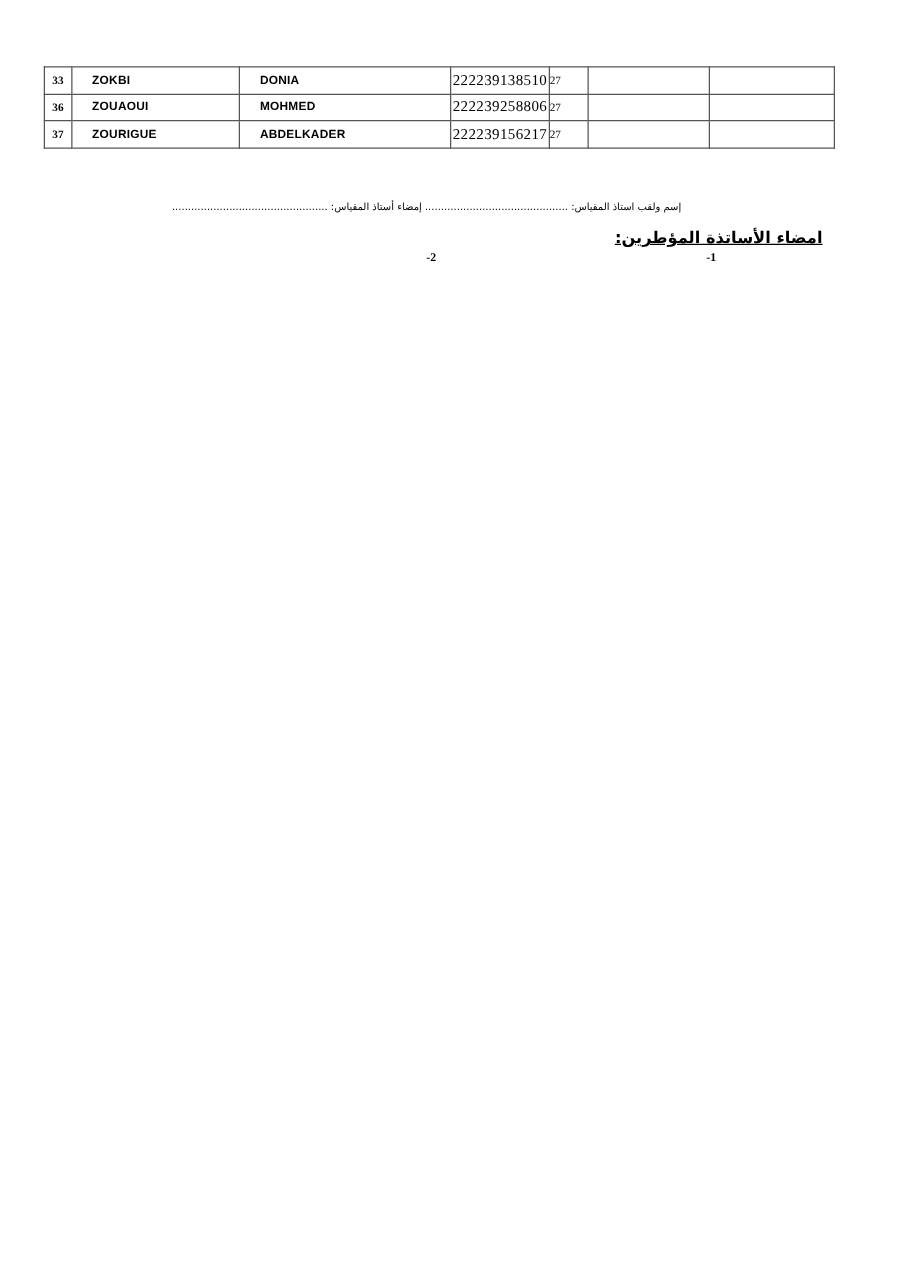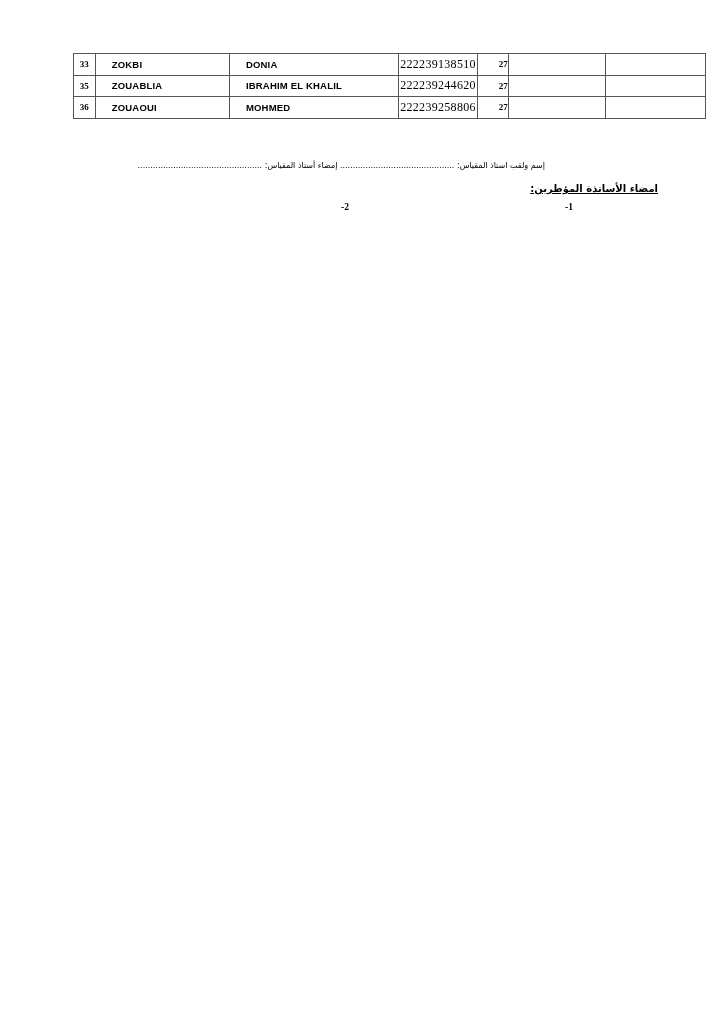--- a/index.html
+++ b/index.html
@@ -20,21 +20,20 @@
   }
 
   
   .roster {
     position: absolute;
     left: 35px;
     top: 53px;
     border-collapse: collapse;
     table-layout: fixed;
     width: 633px;
-    margin-left: 38px;
   }
   .roster td {
     border: 1px solid var(--border);
     height: 21.6px;
     vertical-align: middle;
     overflow: hidden;
     white-space: nowrap;
   }
   .c-idx {
     width: 21px;
@@ -56,23 +55,23 @@
   .c-id {
     width: 76px;
     text-align: center;
     font-family: "Liberation Serif", serif;
     font-weight: normal;
     font-size: 12px;
     letter-spacing: 0.3px;
   }
   .c-grp {
     width: 30px;
-    text-align: right;
+    text-align: left;
     font-family: "Liberation Serif", serif;
-    font-weight: bold;
+    font-weight: normal;
     font-size: 9px;
   }
   .c-e1 { width: 94px; }
   .c-e2 { width: 97px; }
 
   
   .teacher-line {
     position: absolute;
     top: 161px;
     right: 180px;
@@ -83,21 +82,21 @@
     color: var(--text);
     text-align: center;
   }
   .supervisors {
     position: absolute;
     top: 183px;
     right: 67px;
     direction: rtl;
     white-space: nowrap;
     font-family: "DejaVu Sans", sans-serif;
-    font-size: 10px;
+    font-size: 13px;
     font-weight: bold;
     text-decoration: underline;
     color: var(--text);
   }
   .marker {
     position: absolute;
     top: 202px;
     width: 22px;
     text-align: center;
     font-family: "Liberation Serif", serif;
@@ -118,33 +117,33 @@
       <tr>
         <td class="c-idx">33</td>
         <td class="c-last">ZOKBI</td>
         <td class="c-first">DONIA</td>
         <td class="c-id">222239138510</td>
         <td class="c-grp">27</td>
         <td class="c-e1"></td>
         <td class="c-e2"></td>
       </tr>
       <tr>
-        <td class="c-idx">35</td>
-        <td class="c-last">ZOUABLIA</td>
-        <td class="c-first">IBRAHIM EL KHALIL</td>
-        <td class="c-id">222239244620</td>
+        <td class="c-idx">36</td>
+        <td class="c-last">ZOUAOUI</td>
+        <td class="c-first">MOHMED</td>
+        <td class="c-id">222239258806</td>
         <td class="c-grp">27</td>
         <td class="c-e1"></td>
         <td class="c-e2"></td>
       </tr>
       <tr>
-        <td class="c-idx">36</td>
-        <td class="c-last">ZOUAOUI</td>
-        <td class="c-first">MOHMED</td>
-        <td class="c-id">222239258806</td>
+        <td class="c-idx">37</td>
+        <td class="c-last">ZOURIGUE</td>
+        <td class="c-first">ABDELKADER</td>
+        <td class="c-id">222239156217</td>
         <td class="c-grp">27</td>
         <td class="c-e1"></td>
         <td class="c-e2"></td>
       </tr>
     </tbody>
   </table>
 
   <div class="teacher-line">إسم ولقب استاذ المقياس: ............................................. إمضاء أستاذ المقياس: .................................................</div>
 
   <div class="supervisors">امضاء الأساتذة المؤطرين:</div>

